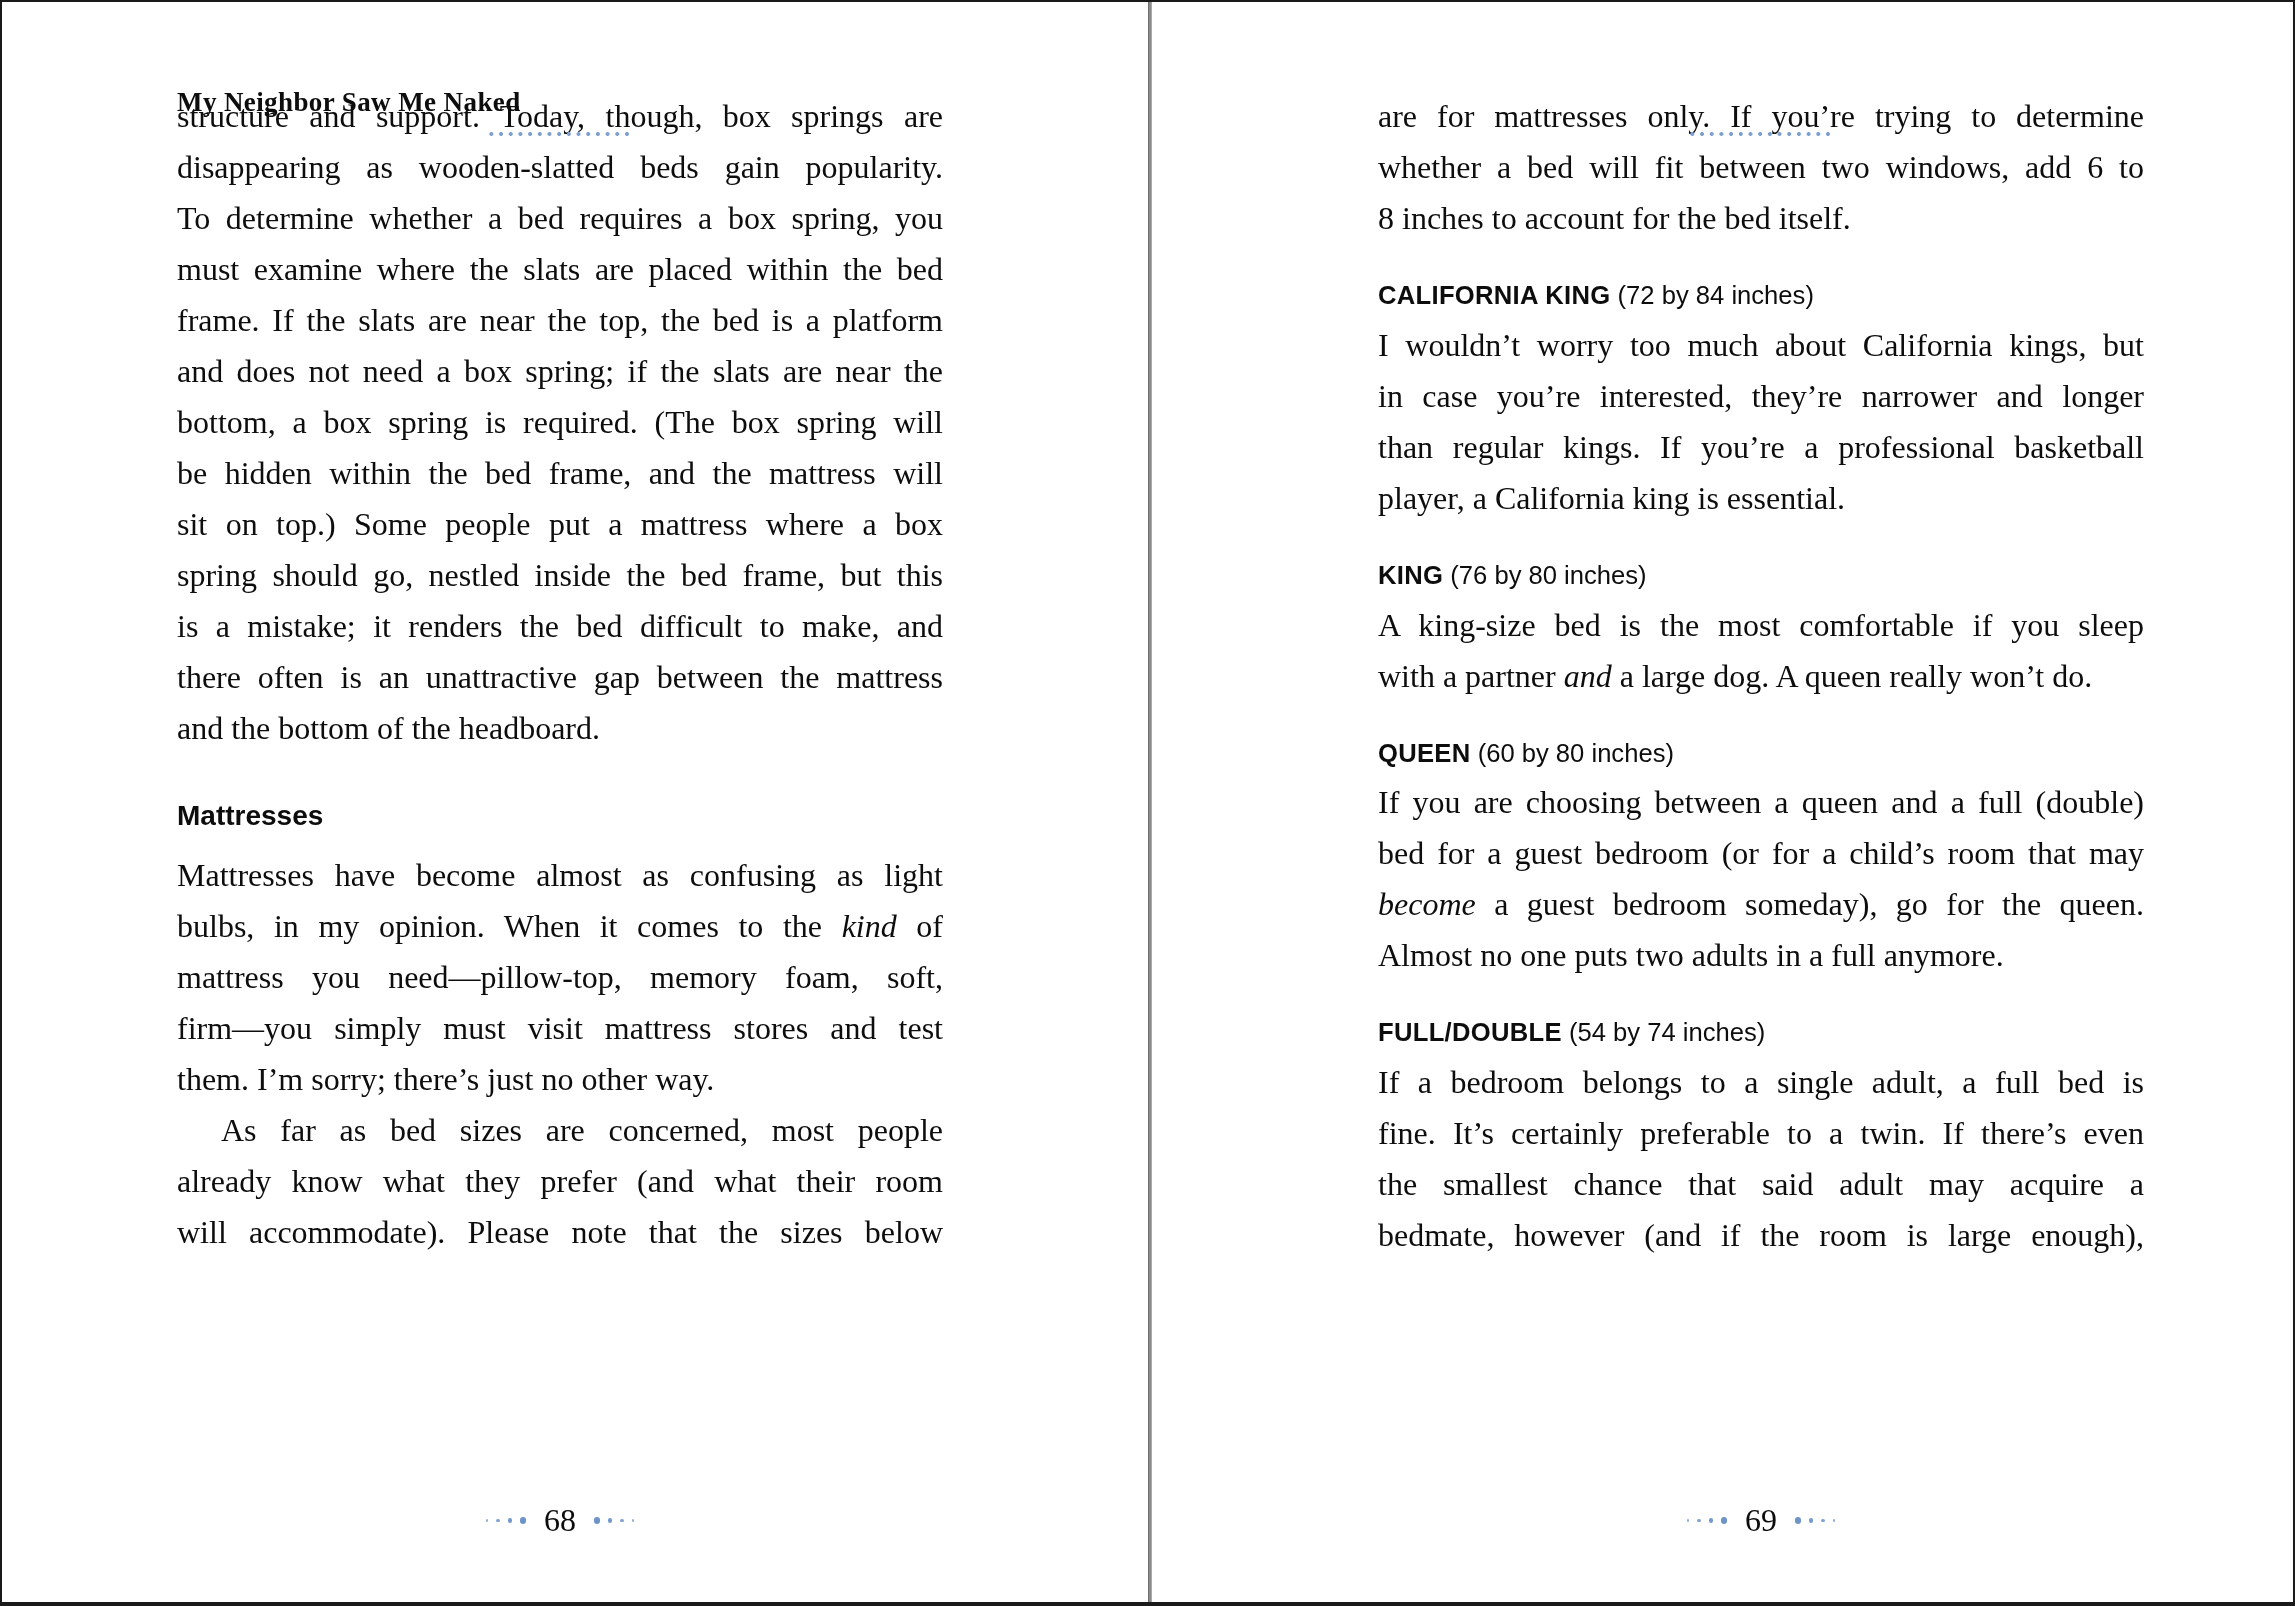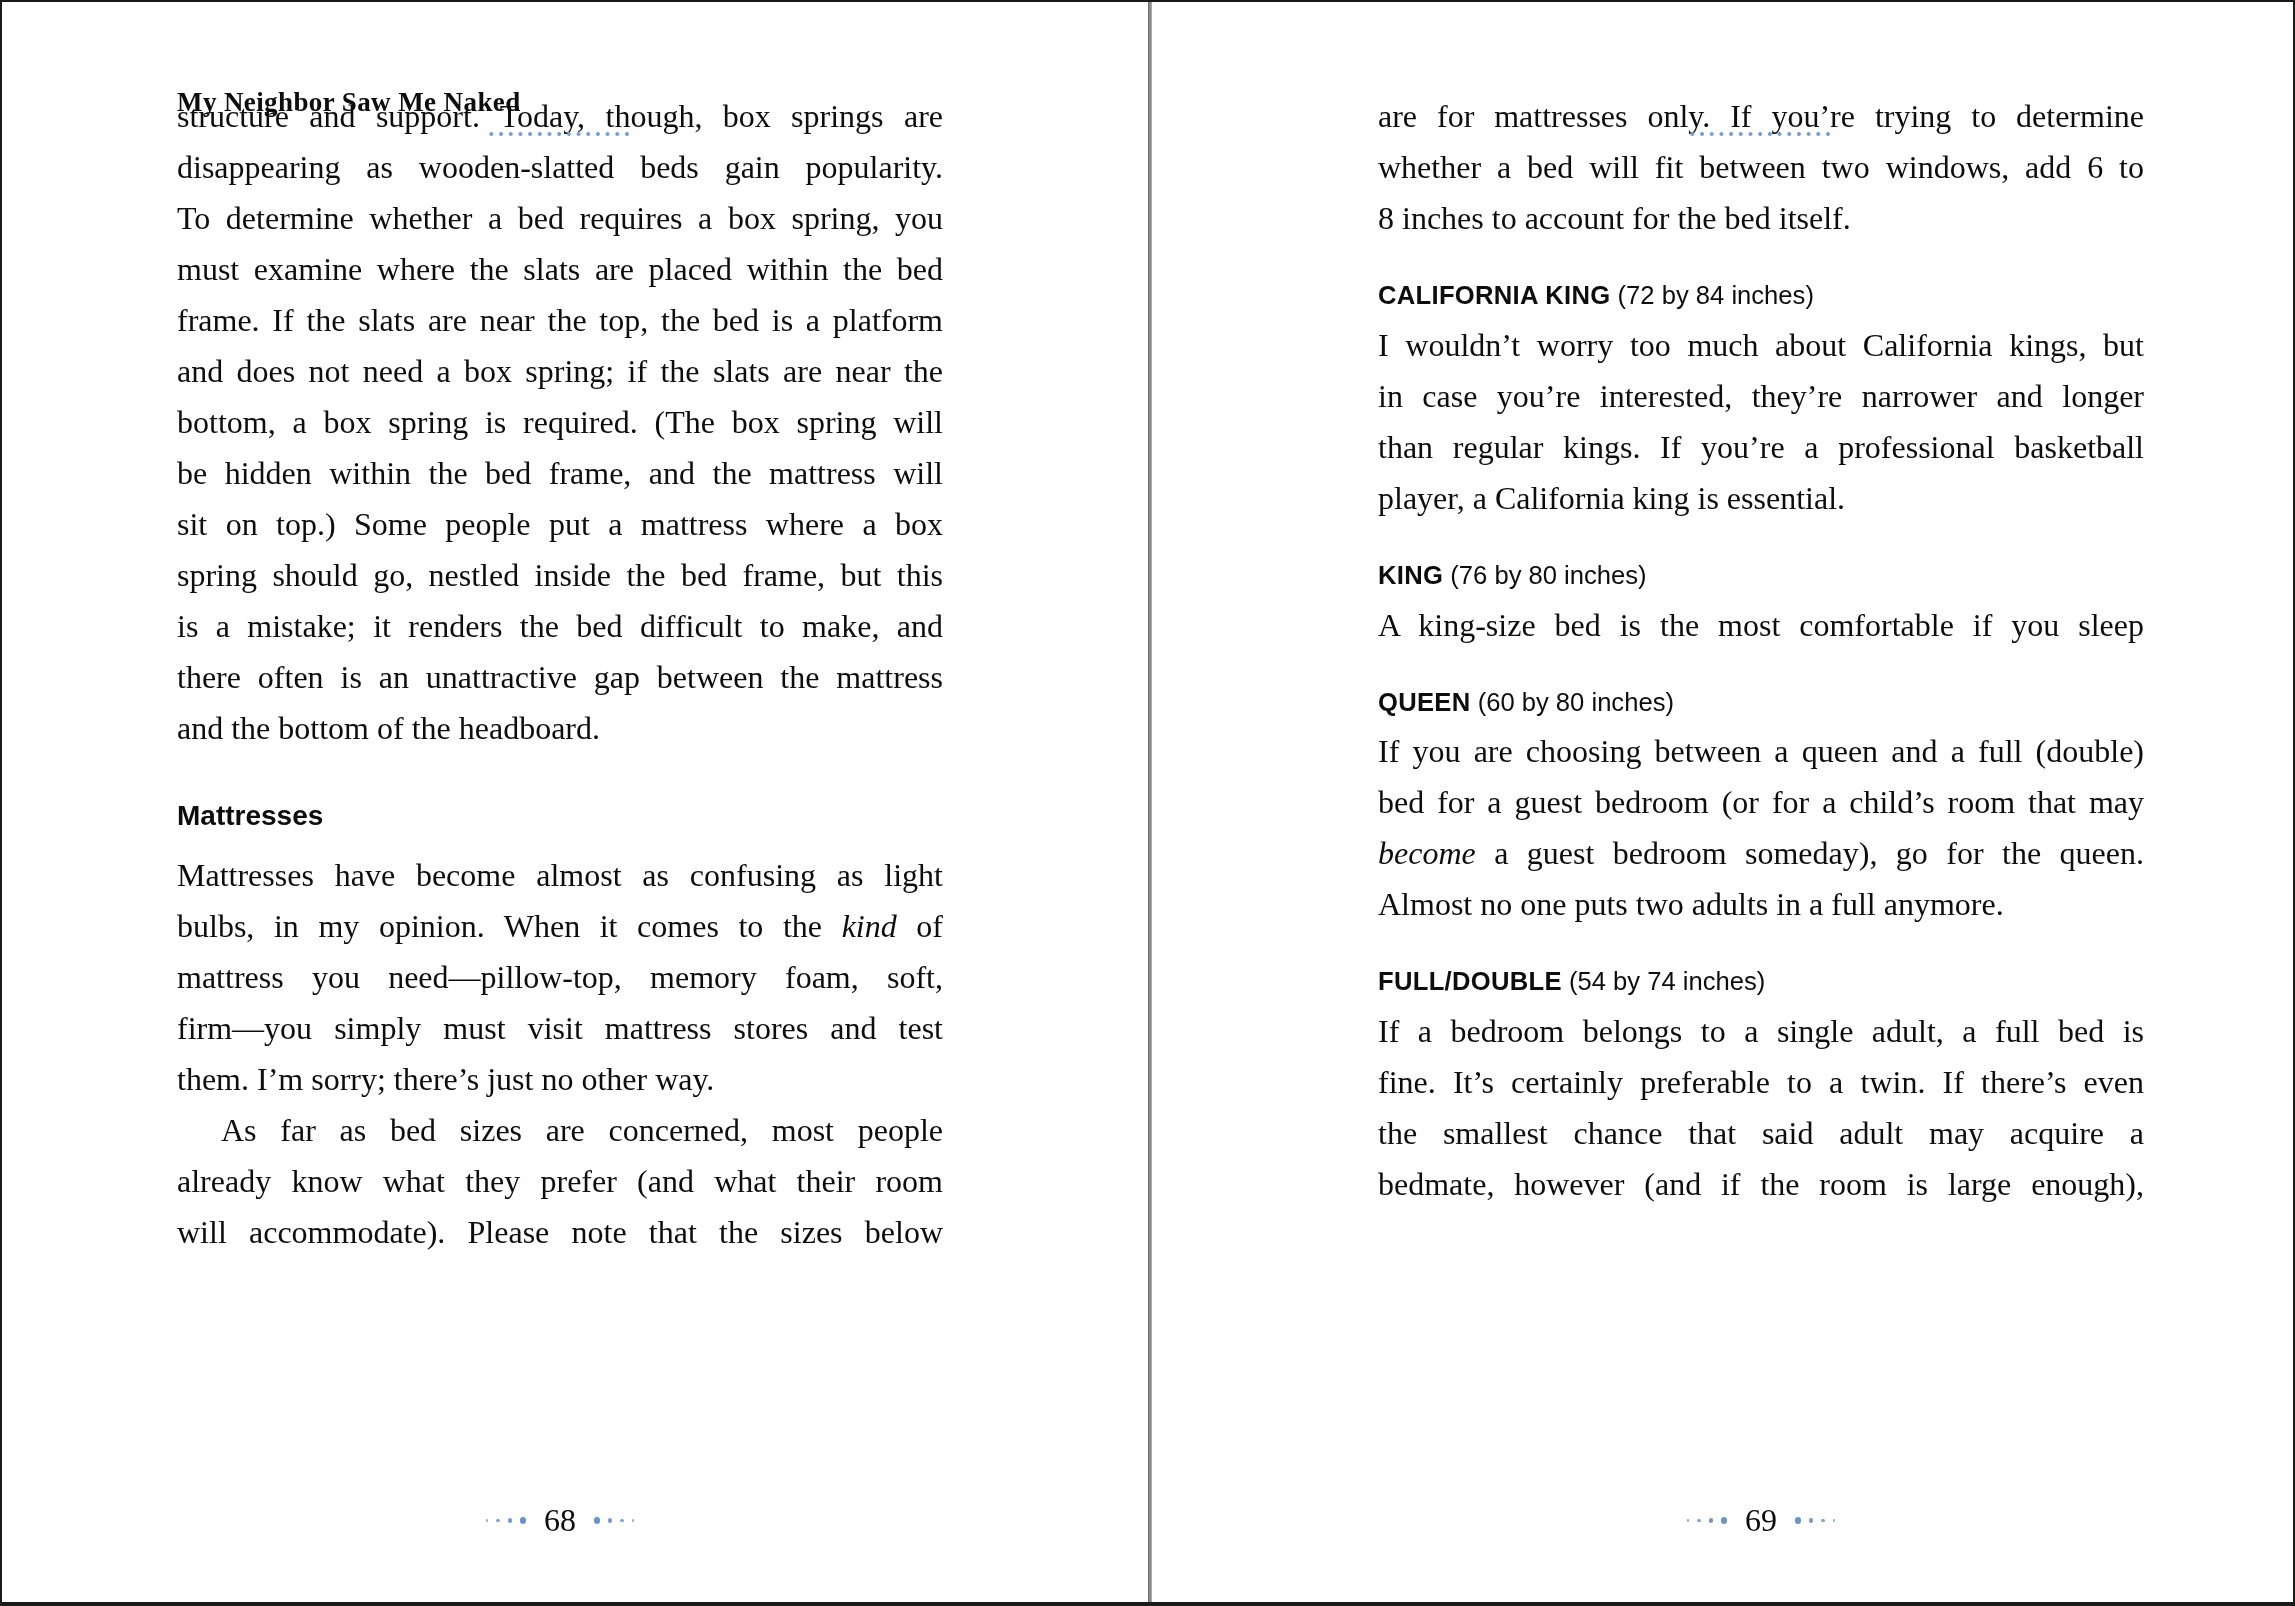--- a/index.html
+++ b/index.html
@@ -160,20 +160,21 @@
           <div class="sub"><span class="label">CALIFORNIA KING</span><span class="detail"> (72 by 84 inches)</span></div>
           <div class="para">
             <div class="line">I wouldn’t worry too much about California kings, but</div>
             <div class="line">in case you’re interested, they’re narrower and longer</div>
             <div class="line">than regular kings. If you’re a professional basketball</div>
             <div class="line end">player, a California king is essential.</div>
           </div>
           <div class="sub"><span class="label">KING</span><span class="detail"> (76 by 80 inches)</span></div>
           <div class="para">
             <div class="line">A king-size bed is the most comfortable if you sleep</div>
+            <div class="line end">with a partner <em>and</em> a large dog. A queen really won’t do.</div>
           </div>
           <div class="sub"><span class="label">QUEEN</span><span class="detail"> (60 by 80 inches)</span></div>
           <div class="para">
             <div class="line">If you are choosing between a queen and a full (double)</div>
             <div class="line">bed for a guest bedroom (or for a child’s room that may</div>
             <div class="line"><em>become</em> a guest bedroom someday), go for the queen.</div>
             <div class="line end">Almost no one puts two adults in a full anymore.</div>
           </div>
           <div class="sub"><span class="label">FULL/DOUBLE</span><span class="detail"> (54 by 74 inches)</span></div>
           <div class="para">

